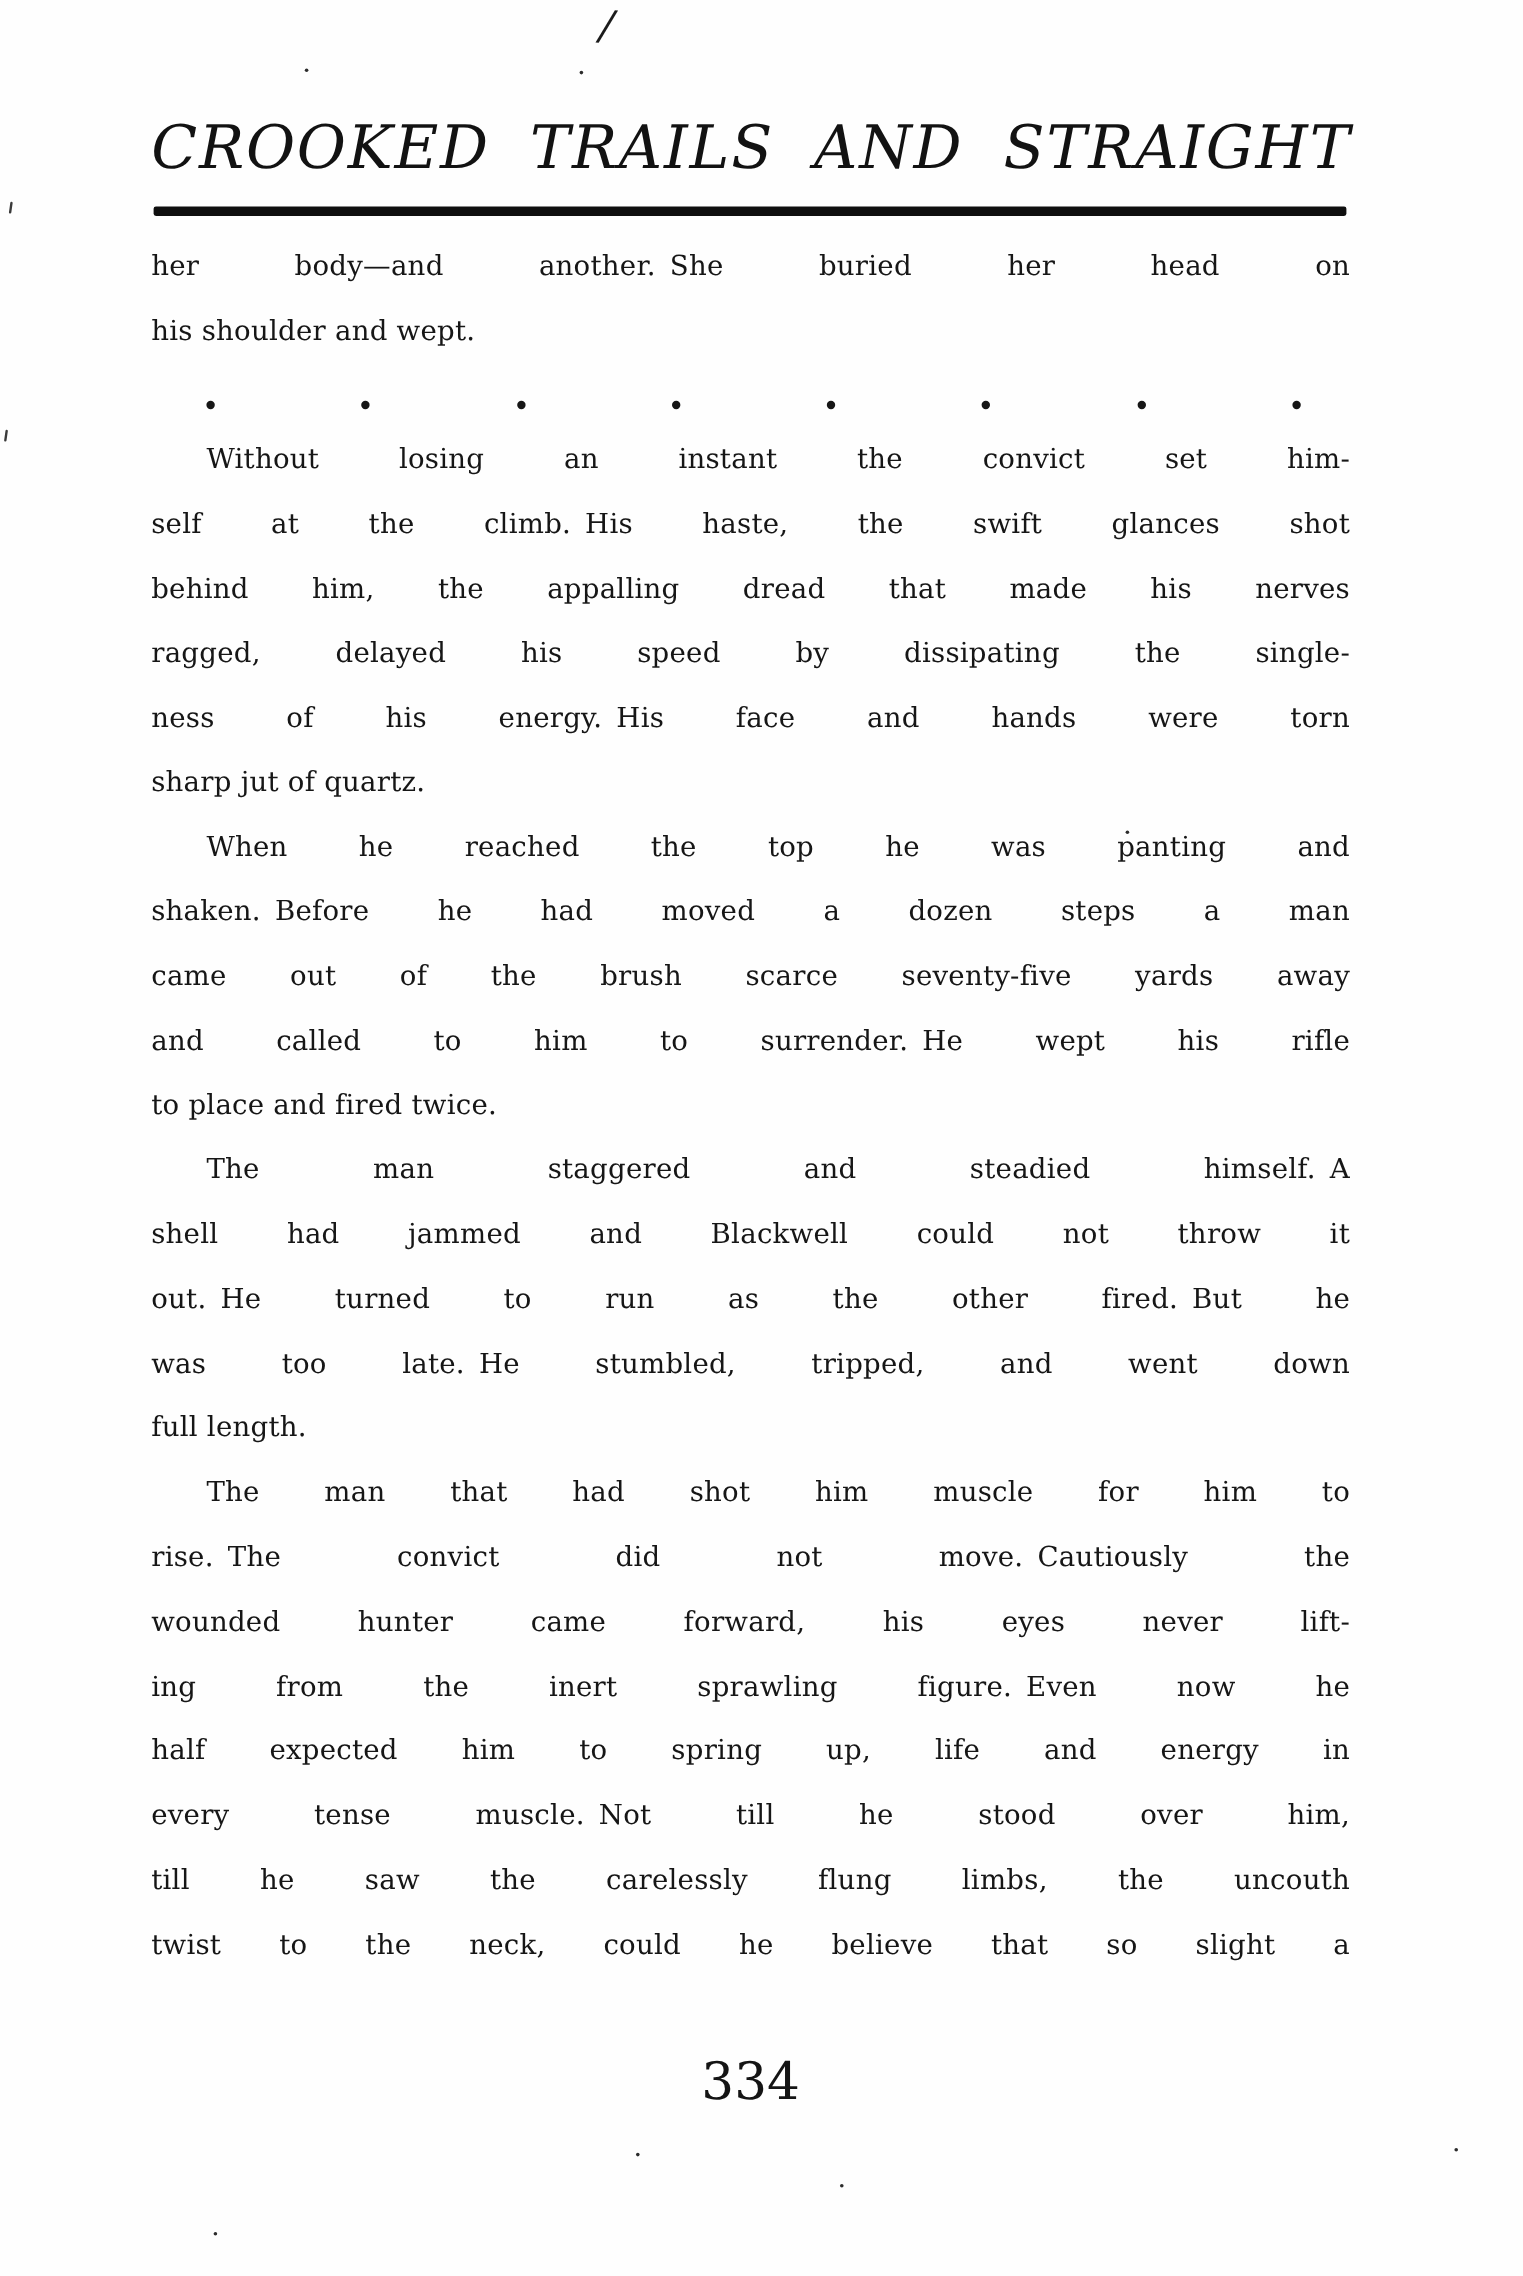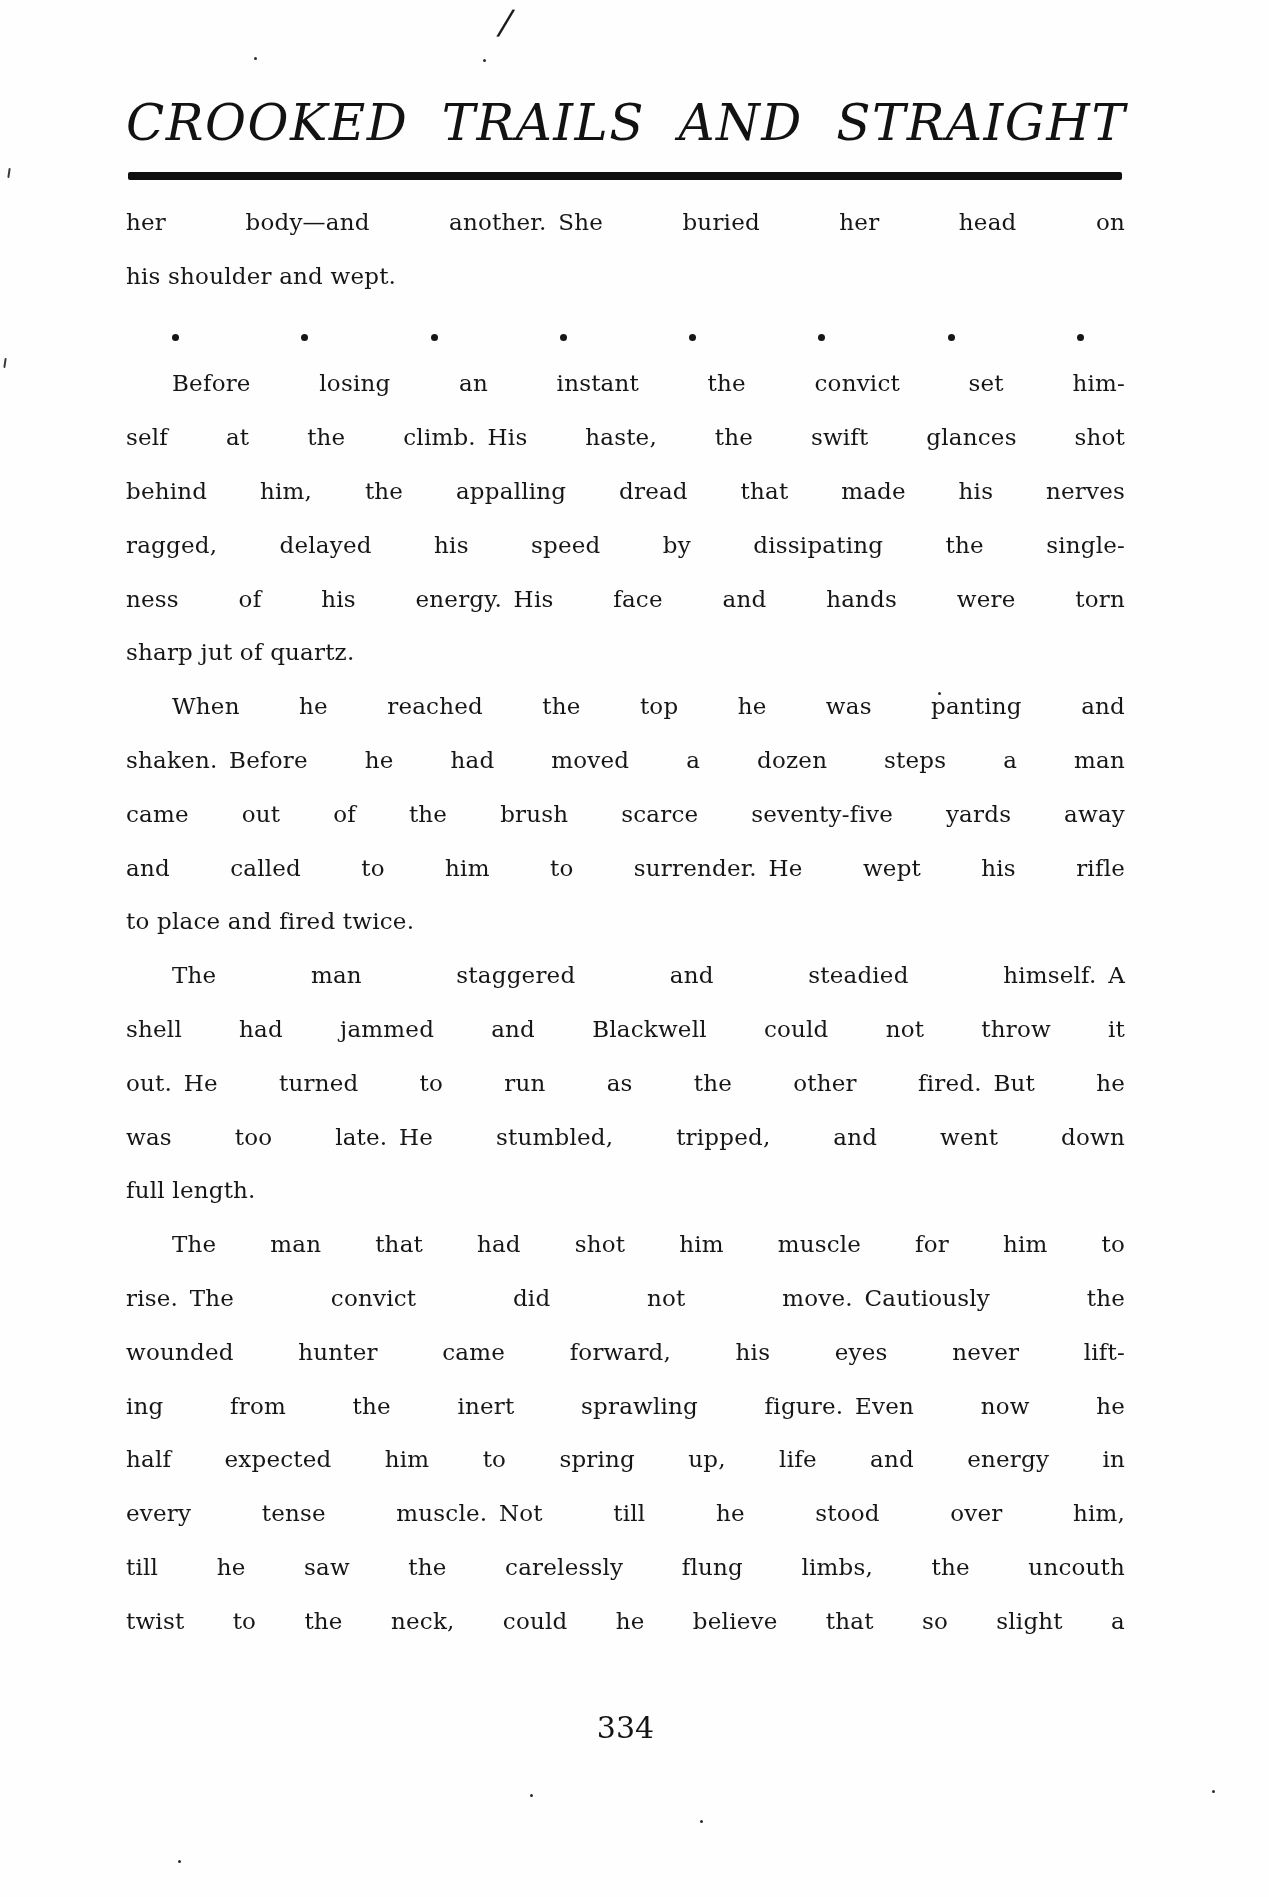--- a/index.html
+++ b/index.html
@@ -72,21 +72,21 @@
     height: 7px;
     border-radius: 50%;
     background: #161616;
   }
   .page-number {
     position: absolute;
     top: 1710px;
     left: 126px;
     width: 999px;
     text-align: center;
-    font-size: 30px;
+    font-size: 43px;
     color: #141414;
   }
   .slash-mark {
     position: absolute;
     left: 500px;
     top: 2px;
     font-size: 34px;
     font-style: italic;
     color: #1b1b1b;
     transform: rotate(4deg);
@@ -124,21 +124,21 @@
       <div class="line dots-row">
         <span class="dot"></span>
         <span class="dot"></span>
         <span class="dot"></span>
         <span class="dot"></span>
         <span class="dot"></span>
         <span class="dot"></span>
         <span class="dot"></span>
         <span class="dot"></span>
       </div>
-      <div class="line indent">Before losing an instant the convict set him-</div>
+      <div class="line indent">Without losing an instant the convict set him-</div>
       <div class="line">self at the climb. His haste, the swift glances shot</div>
       <div class="line">behind him, the appalling dread that made his nerves</div>
       <div class="line">ragged, delayed his speed by dissipating the single-</div>
       <div class="line">ness of his energy. His face and hands were torn</div>
       <div class="line flush">sharp jut of quartz.</div>
       <div class="line indent">When he reached the top he was panting and</div>
       <div class="line">shaken. Before he had moved a dozen steps a man</div>
       <div class="line">came out of the brush scarce seventy-five yards away</div>
       <div class="line">and called to him to surrender. He wept his rifle</div>
       <div class="line flush">to place and fired twice.</div>

